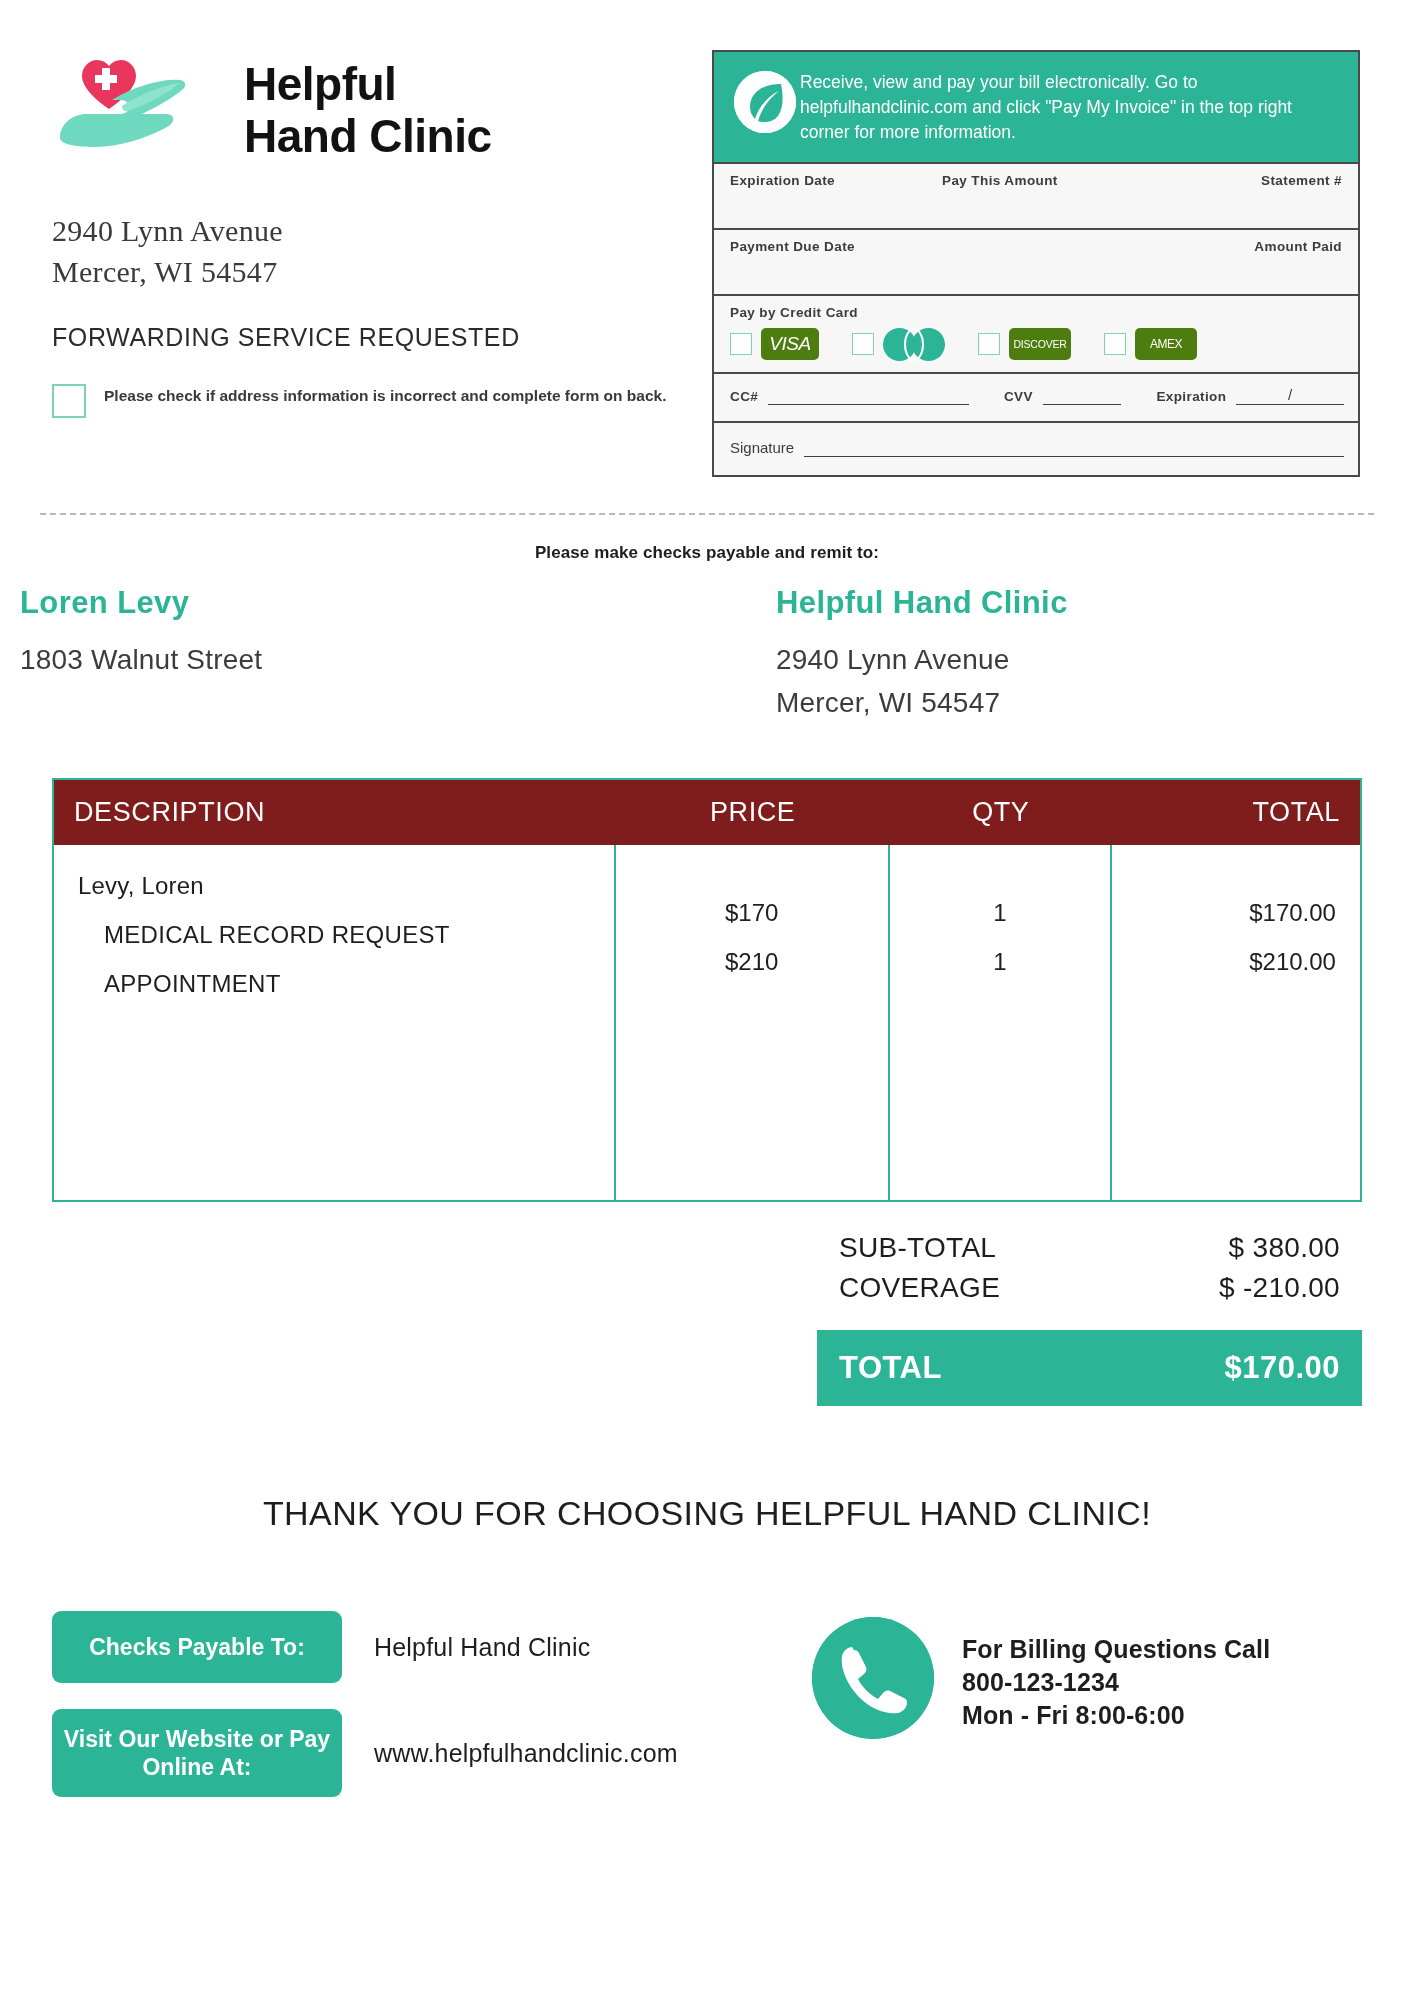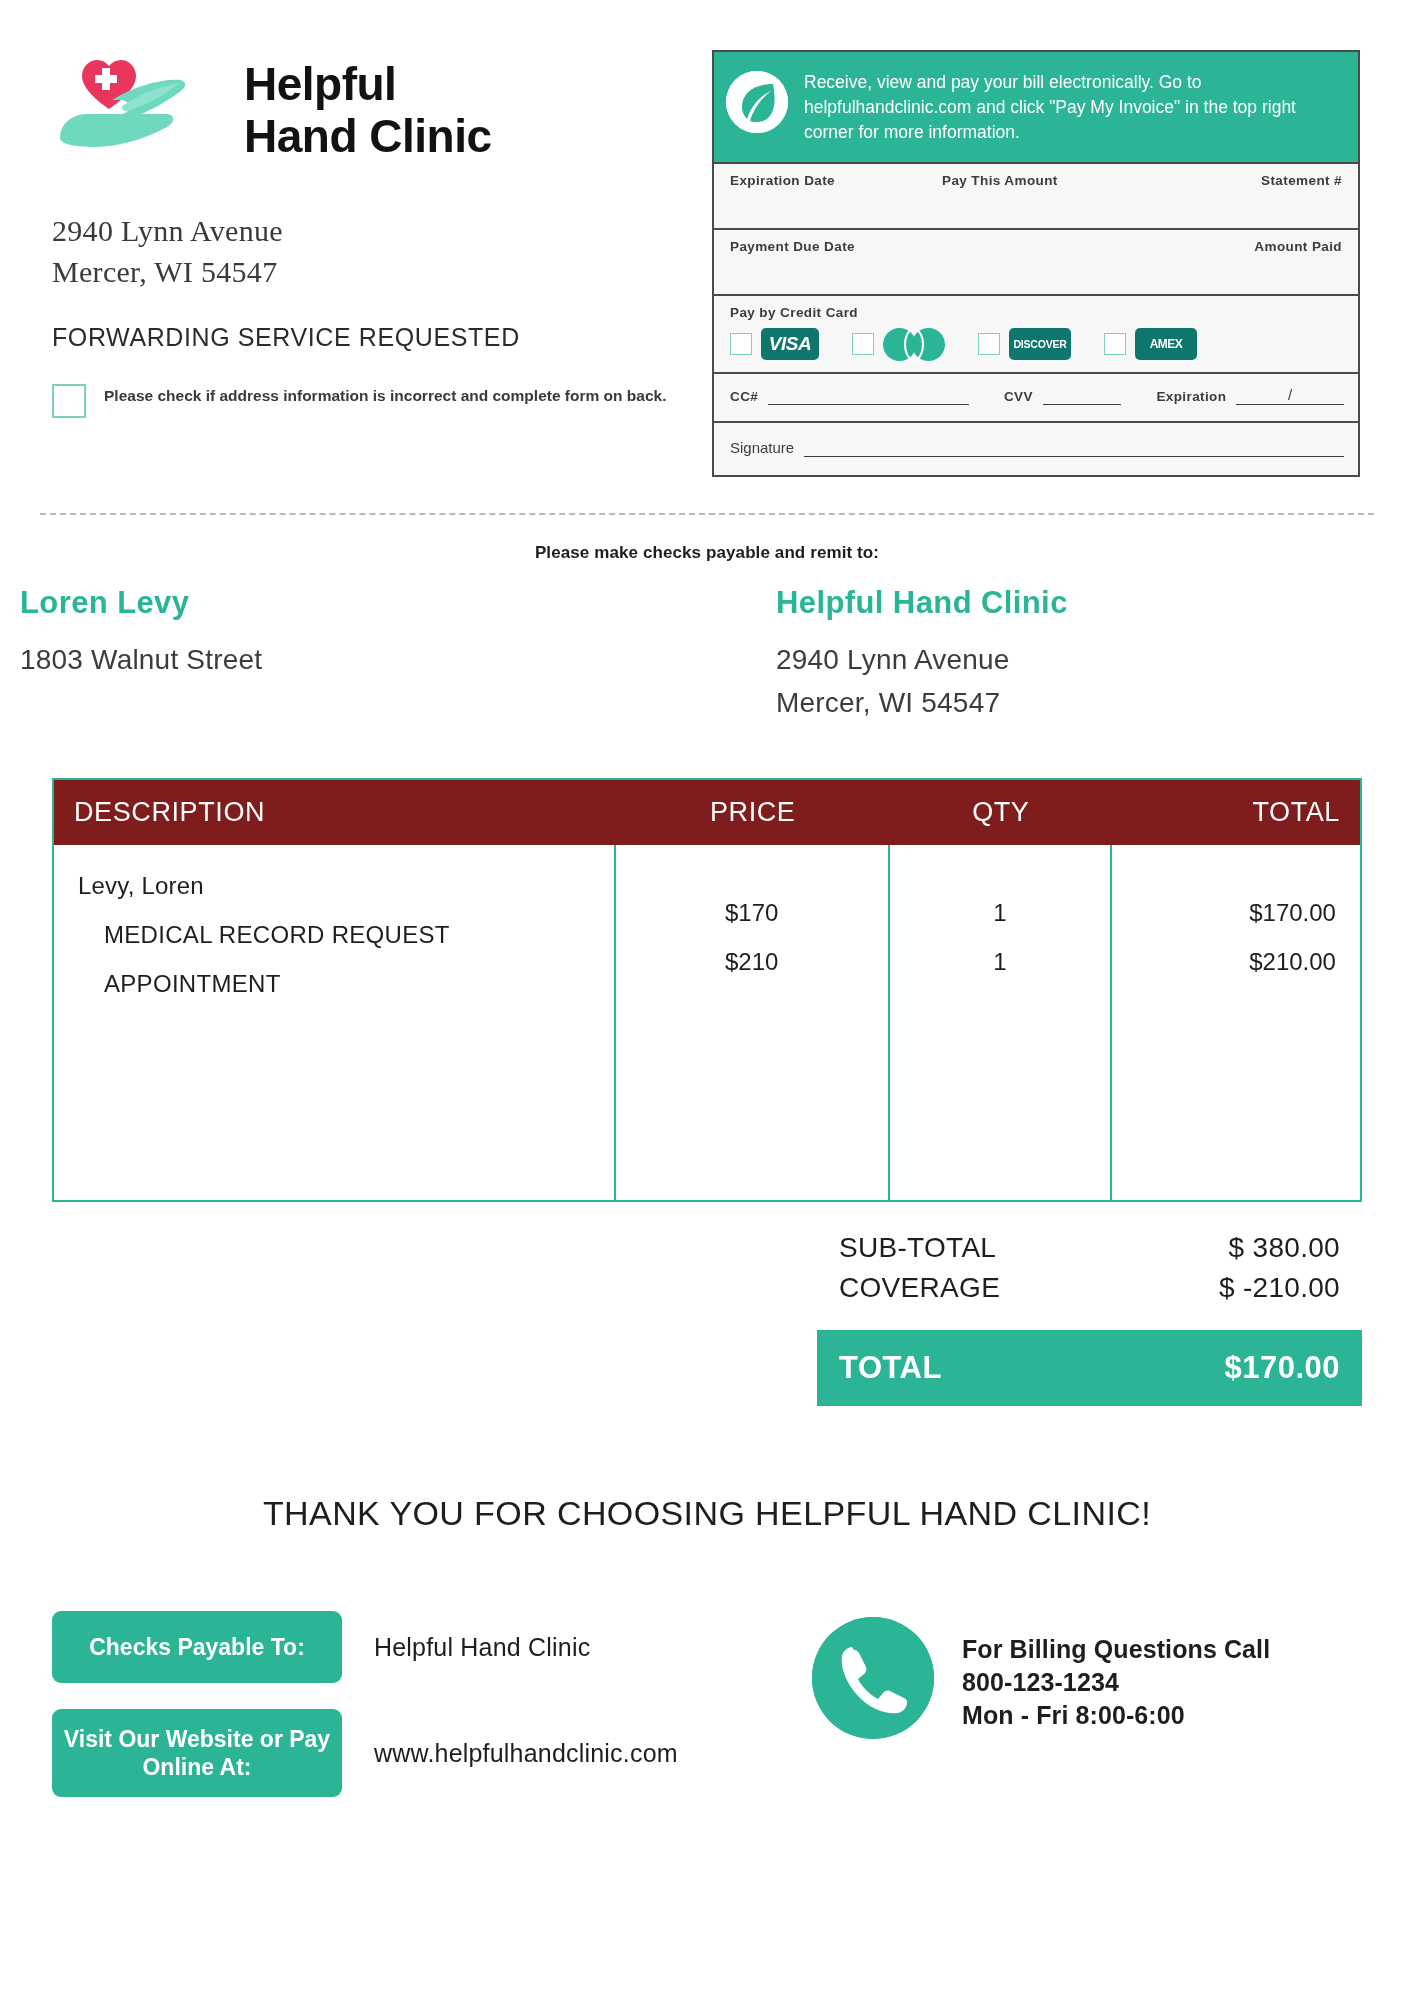--- a/index.html
+++ b/index.html
@@ -43,22 +43,22 @@
   .addr-check-row { display: flex; gap: 18px; margin-top: 30px; align-items: flex-start; }
   .addr-box {
     width: 34px; height: 34px; border: 2px solid #7dd3b8;
     background: #fff; flex: none; margin-top: 2px;
   }
   .addr-note { font-size: 15.5px; line-height: 1.5; color: #3a3a3a; font-weight: 600; padding-top: 2px; }
 
   
   .stub { border: 2px solid #4a4a4a; width: 648px; background: #f7f7f7; }
   .stub-banner {
-    background: #2bb596; color: #fff; display: flex; gap: 16px;
-    padding: 17px 18px 17px 12px; align-items: flex-start;
+    background: #2bb596; color: #fff; display: flex; gap: 4px;
+    padding: 17px 18px 17px 20px; align-items: flex-start;
   }
   .leaf-circle {
     width: 62px; height: 62px; border-radius: 50%; background: #fff;
     flex: none; position: relative; margin-top: 2px;
   }
   .banner-text { font-size: 17.5px; line-height: 1.42; font-weight: 500; padding-top: 1px; }
 
   .stub-row { border-top: 2px solid #4a4a4a; position: relative; }
   .stub-row-1 { height: 66px; }
   .stub-row-2 { height: 66px; }
@@ -70,23 +70,23 @@
   .l-mid  { left: 228px; }
   .l-right{ right: 16px; }
 
   .cc-row { border-top: 2px solid #4a4a4a; padding: 9px 14px 11px 16px; }
   .cc-title { font-size: 13.5px; font-weight: 700; color: #3c3c3c; letter-spacing: 0.4px; }
   .cards { display: flex; align-items: center; margin-top: 8px; }
   .card-cell { display: flex; align-items: center; gap: 9px; }
   .card-cell + .card-cell { margin-left: 33px; justify-content: space-between; }
   .cc-box { width: 22px; height: 22px; border: 1.6px solid #7dd3b8; background: #fff; flex: none; }
   .badge {
-    height: 32px; background: #0f766e; border-radius: 5px; color: #fff;
+    height: 32px; background: #4d7c0f; border-radius: 5px; color: #fff;
     display: flex; align-items: center; justify-content: center;
-    font-weight: 700; flex: none;
+    font-weight: 400; flex: none;
   }
   .badge-visa { width: 58px; font-size: 19px; font-style: italic; letter-spacing: -0.5px; }
   .badge-disc { width: 62px; font-size: 10.5px; letter-spacing: -0.2px; }
   .badge-amex { width: 62px; font-size: 12px; letter-spacing: -0.5px; }
   .mc { width: 62px; height: 33px; position: relative; flex: none; }
   .mc-c {
     position: absolute; top: 0; width: 33px; height: 33px; border-radius: 50%;
     background: #2bb596;
   }
   .mc-l { left: 0; }

